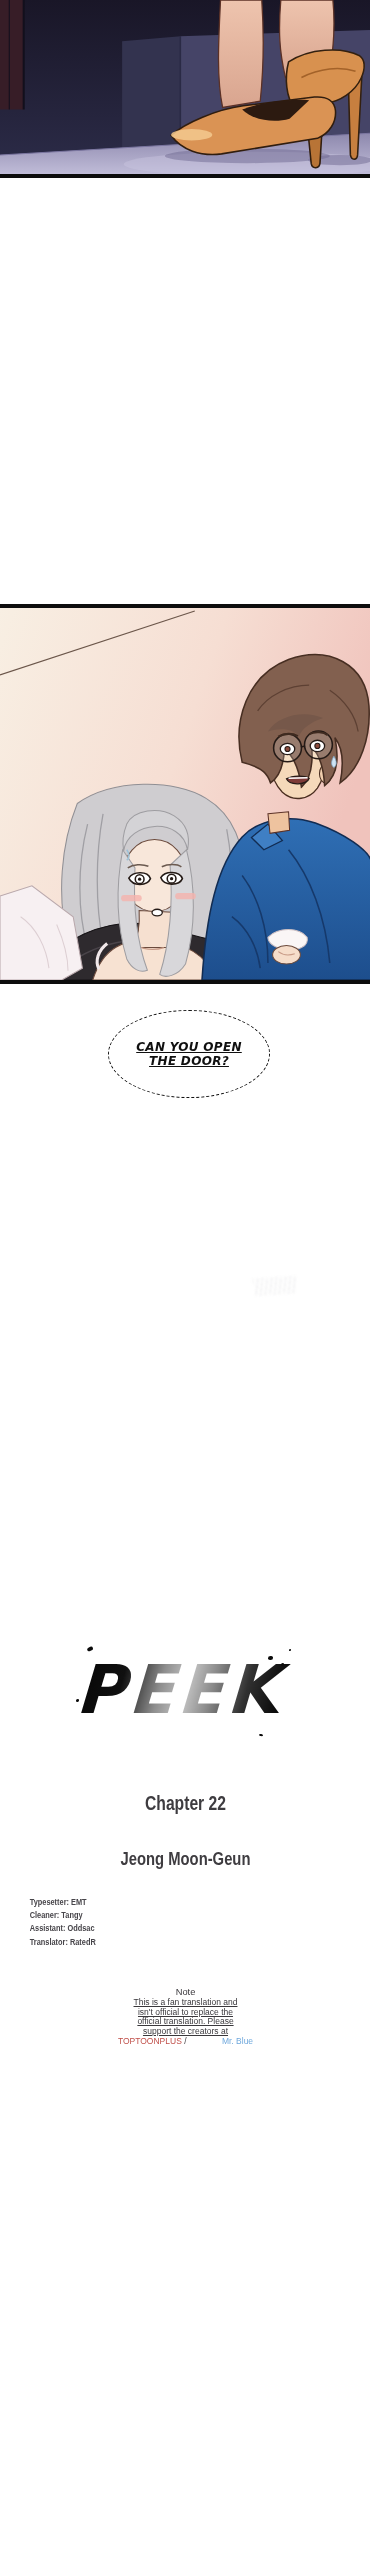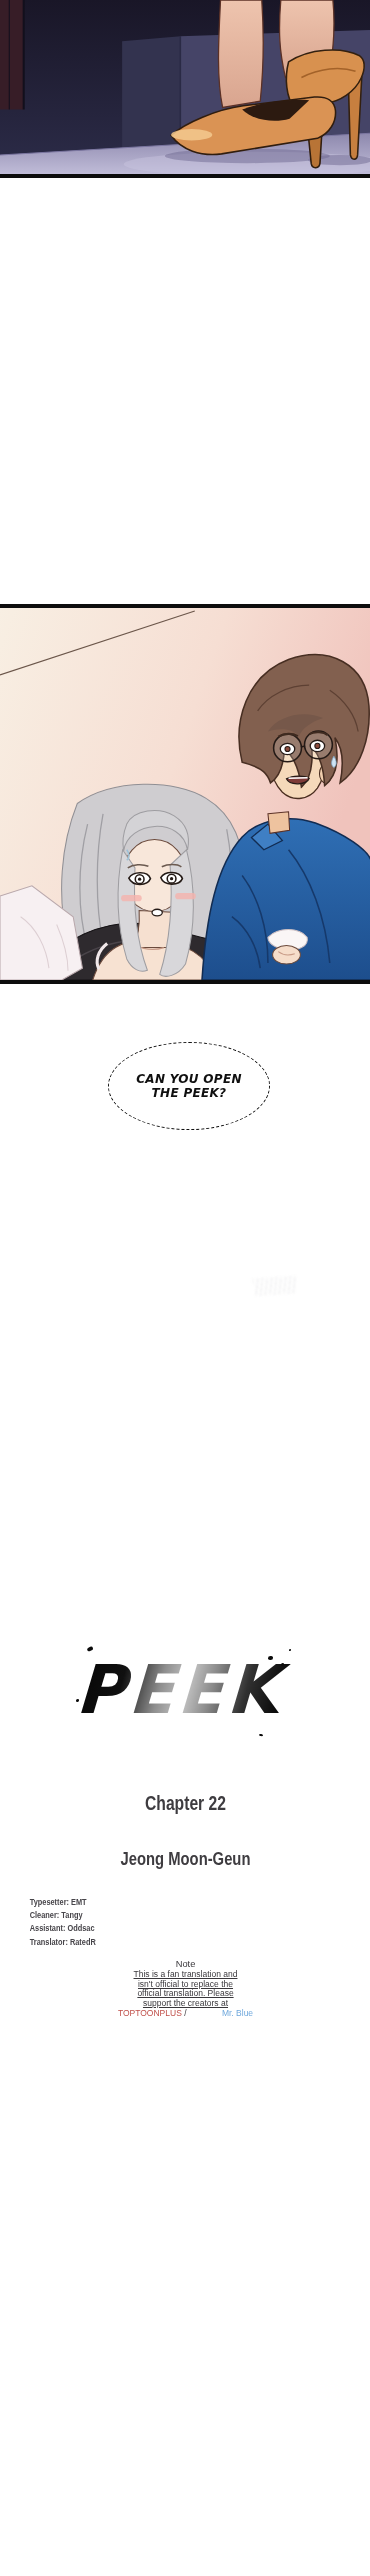--- a/index.html
+++ b/index.html
@@ -9,22 +9,22 @@
   
   .panel{position:absolute;overflow:hidden;background:#fff;}
   .panel svg{display:block;width:100%;height:100%;}
   #panel-heels{left:0;top:0;width:371px;height:174px;border-bottom:4.6px solid #0c0c0c;}
   #panel-couple{left:0;top:604px;width:371px;height:372px;border-top:4.1px solid #0d0d0d;border-bottom:4.1px solid #0d0d0d;}
 
   
   .bubble{position:absolute;background:#ffffff;border:1.5px dashed #111;border-radius:50%;
           display:flex;flex-direction:column;align-items:center;justify-content:center;
           text-align:center;color:#101010;z-index:6;}
-  #bubble-door{left:108px;top:1042px;width:160px;height:86px;
-               font:italic 700 12px/14.4px "DejaVu Sans",sans-serif;letter-spacing:0.3px;}
+  #bubble-door{left:108px;top:1010px;width:160px;height:86px;
+               font:italic 700 12px/14.4px "DejaVu Sans",sans-serif;letter-spacing:0.3px;text-decoration:underline;}
 
   
   .title-wrap{position:absolute;left:0;top:1655px;width:371px;text-align:center;z-index:2;}
   .title-text{display:inline-block;font:italic 700 66px/1.1 "DejaVu Sans",sans-serif;
               letter-spacing:4.1px;transform:skewX(-6deg) scaleY(1.02);
               background:linear-gradient(100deg,#070707 0%,#101010 20%,#8e8e8e 38%,#c4c4c4 50%,#8a8a8a 62%,#303030 78%,#060606 96%);
               -webkit-background-clip:text;background-clip:text;color:transparent;}
   .splat{position:absolute;background:#0b0b0b;border-radius:60% 40% 55% 45%;z-index:2;}
   .s1{left:87px;top:1647px;width:5.7px;height:3.6px;transform:rotate(-20deg);}
   .s2{left:268px;top:1656px;width:4.6px;height:4.1px;}
@@ -33,21 +33,21 @@
   .s5{left:76px;top:1699px;width:2.6px;height:2.6px;}
   .s6{left:289px;top:1649px;width:2.1px;height:2.1px;}
 
   
   .c-line{position:absolute;left:0;width:371px;text-align:center;color:#3e3c40;z-index:2;}
   #chapter{top:1794px;font:700 19.6px/19.6px "Liberation Sans",sans-serif;transform:scaleX(.8);}
   #author{top:1850px;font:700 18.5px/18.5px "Liberation Sans",sans-serif;transform:scaleX(.8);}
   .credits{position:absolute;left:0;top:1896px;width:371px;text-align:left;color:#47454a;z-index:2;}
   .credits div{font:700 8.8px/13.2px "Liberation Sans",sans-serif;transform:scaleX(.84);}
   .note{position:absolute;left:0;top:1960px;width:371px;text-align:center;color:#3a383c;z-index:2;}
-  .note .h{font:400 9.3px/9.8px "Liberation Sans",sans-serif;}
+  .note .h{font:400 9.3px/9.8px "Liberation Sans",sans-serif;margin-top:28px;}
   .note .b{font:400 8.5px/9.8px "Liberation Sans",sans-serif;text-decoration:underline;}
   .note .links{font:400 8.5px/9.8px "Liberation Sans",sans-serif;}
   .lk-red{color:#c0504a;}
   .lk-blue{color:#6fa8dc;margin-left:33px;}
 
   
   .faint{position:absolute;z-index:1;}
   #smudge{left:253px;top:1277px;width:44px;height:17.5px;
           background:repeating-linear-gradient(100deg,rgba(120,120,130,.10) 0 1.5px,rgba(255,255,255,0) 1.5px 4.6px);
           filter:blur(0.8px);transform:rotate(-4deg);}
@@ -180,21 +180,21 @@
       <path d="M648,288 C654,298 654,306 648,310 C642,306 642,298 648,288 Z" fill="#cfe4f4" stroke="#7fa8c8" stroke-width="1.5"></path>
 
       <path d="M520,640 C540,620 580,620 596,640 C600,656 580,668 552,664 C534,660 520,652 520,640 Z" fill="#faf6f6" stroke="#cdbfc2" stroke-width="2"></path>
       <ellipse cx="556" cy="674" rx="27" ry="18" fill="#f6ddca" stroke="#6b4a3c" stroke-width="2"></ellipse>
       <path d="M540,668 C548,674 560,676 572,672" stroke="#c89a86" stroke-width="2" fill="none"></path>
     </svg>
   </div>
 
   <div class="bubble" id="bubble-door">
     <div>CAN YOU OPEN</div>
-    <div>THE PEEK?</div>
+    <div>THE DOOR?</div>
   </div>
 
   <div class="faint" id="smudge"></div>
 
   <div class="title-wrap">
     <span class="title-text">PEEK</span>
   </div>
   <div class="splat s1"></div>
   <div class="splat s2"></div>
   <div class="splat s3"></div>

